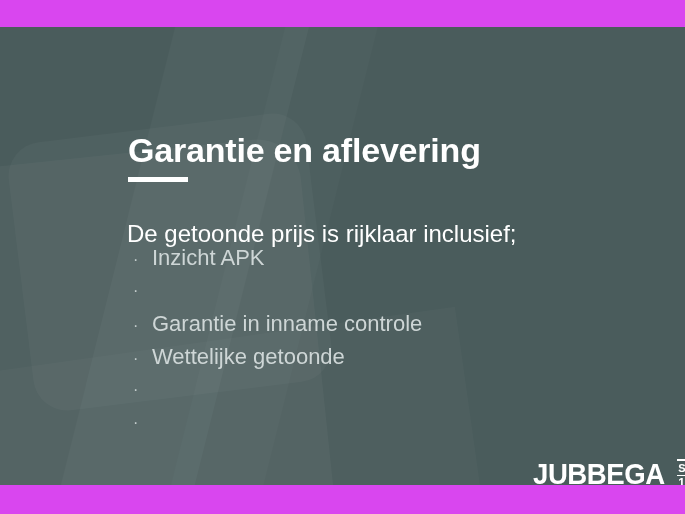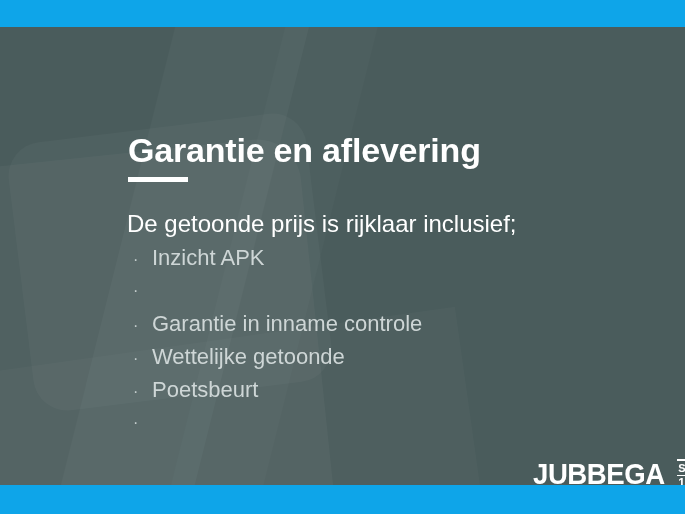--- a/index.html
+++ b/index.html
@@ -11,21 +11,21 @@
     width: 685px;
     height: 514px;
     font-family: "Liberation Sans", sans-serif;
     overflow: hidden;
   }
 
   .page {
     position: relative;
     width: 685px;
     height: 514px;
-    background: #0ea5e9;
+    background: #d946ef;
   }
 
   
   .slide {
     position: absolute;
     left: 0;
     top: 27px;
     width: 685px;
     height: 458px;
     background: #4a5c5c;
@@ -103,21 +103,21 @@
     top: 150px;
     width: 60px;
     height: 5px;
     background: #ffffff;
   }
 
   
   .lead {
     position: absolute;
     left: 127px;
-    top: 182px;
+    top: 192px;
     margin: 0;
     font-size: 24px;
     font-weight: normal;
     color: #ffffff;
     line-height: 1.25;
     white-space: nowrap;
   }
 
   .bullets {
     position: absolute;
@@ -223,21 +223,20 @@
       <li class="bullet">
         <span class="bullet-dot">·</span>
         <span class="bullet-text">Garantie in inname controle</span>
       </li>
       <li class="bullet">
         <span class="bullet-dot">·</span>
         <span class="bullet-text">Wettelijke getoonde</span>
       </li>
       <li class="bullet">
         <span class="bullet-dot">·</span>
-        <span class="bullet-text">Poetsbeurt</span>
       </li>
       <li class="bullet">
         <span class="bullet-dot">·</span>
       </li>
     </ul>
 
     <div class="logo">
       <span class="logo-word">JUBBEGA</span>
       <span class="logo-since">
         <span class="rule"></span>

